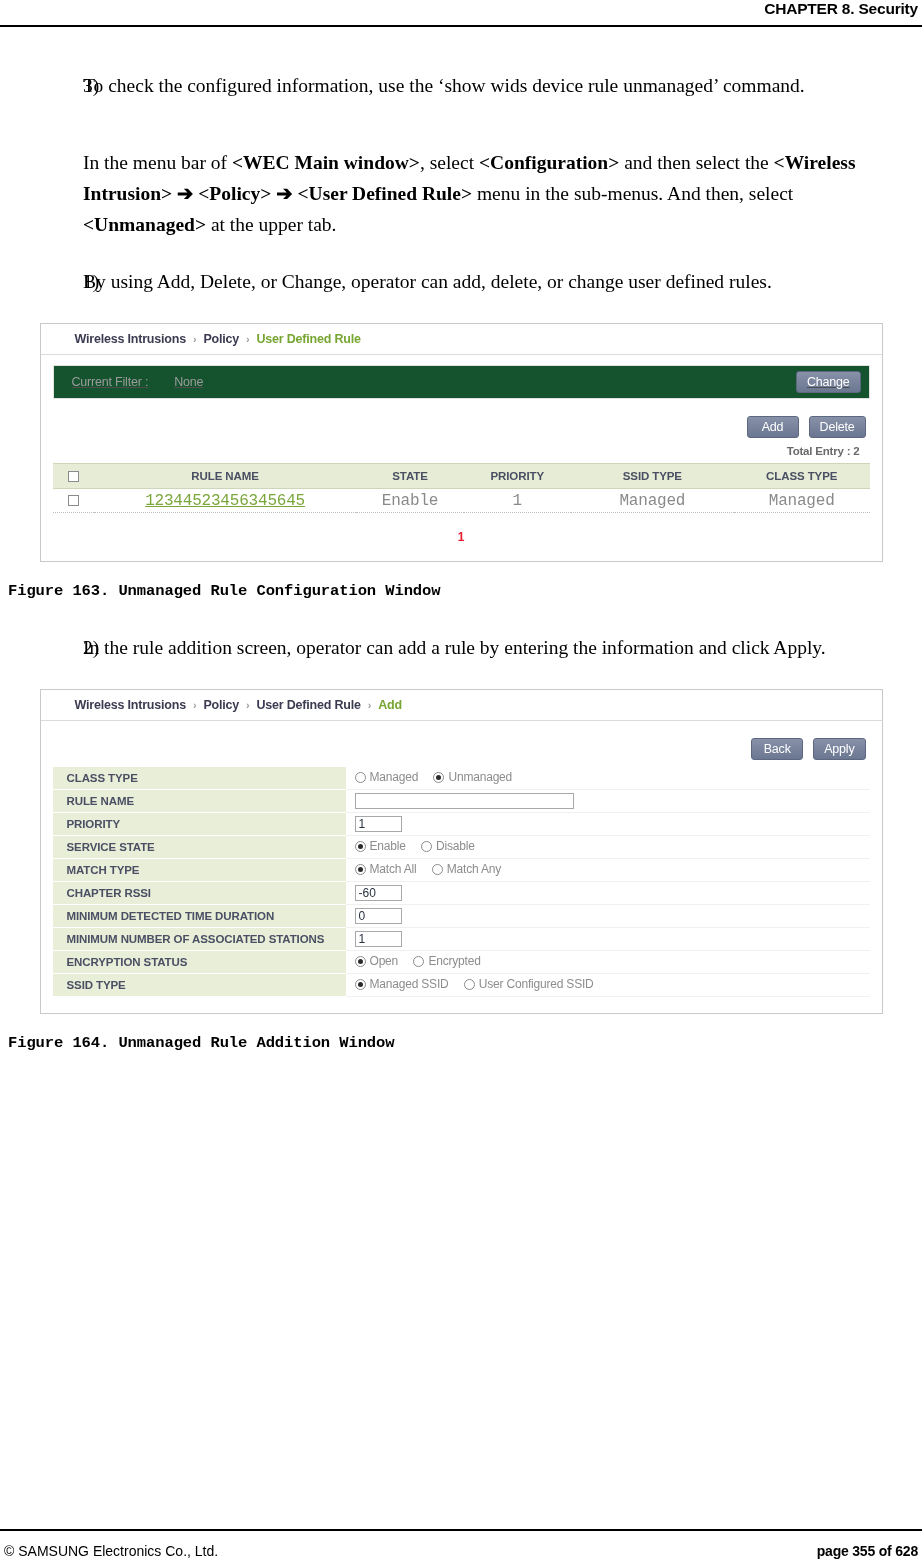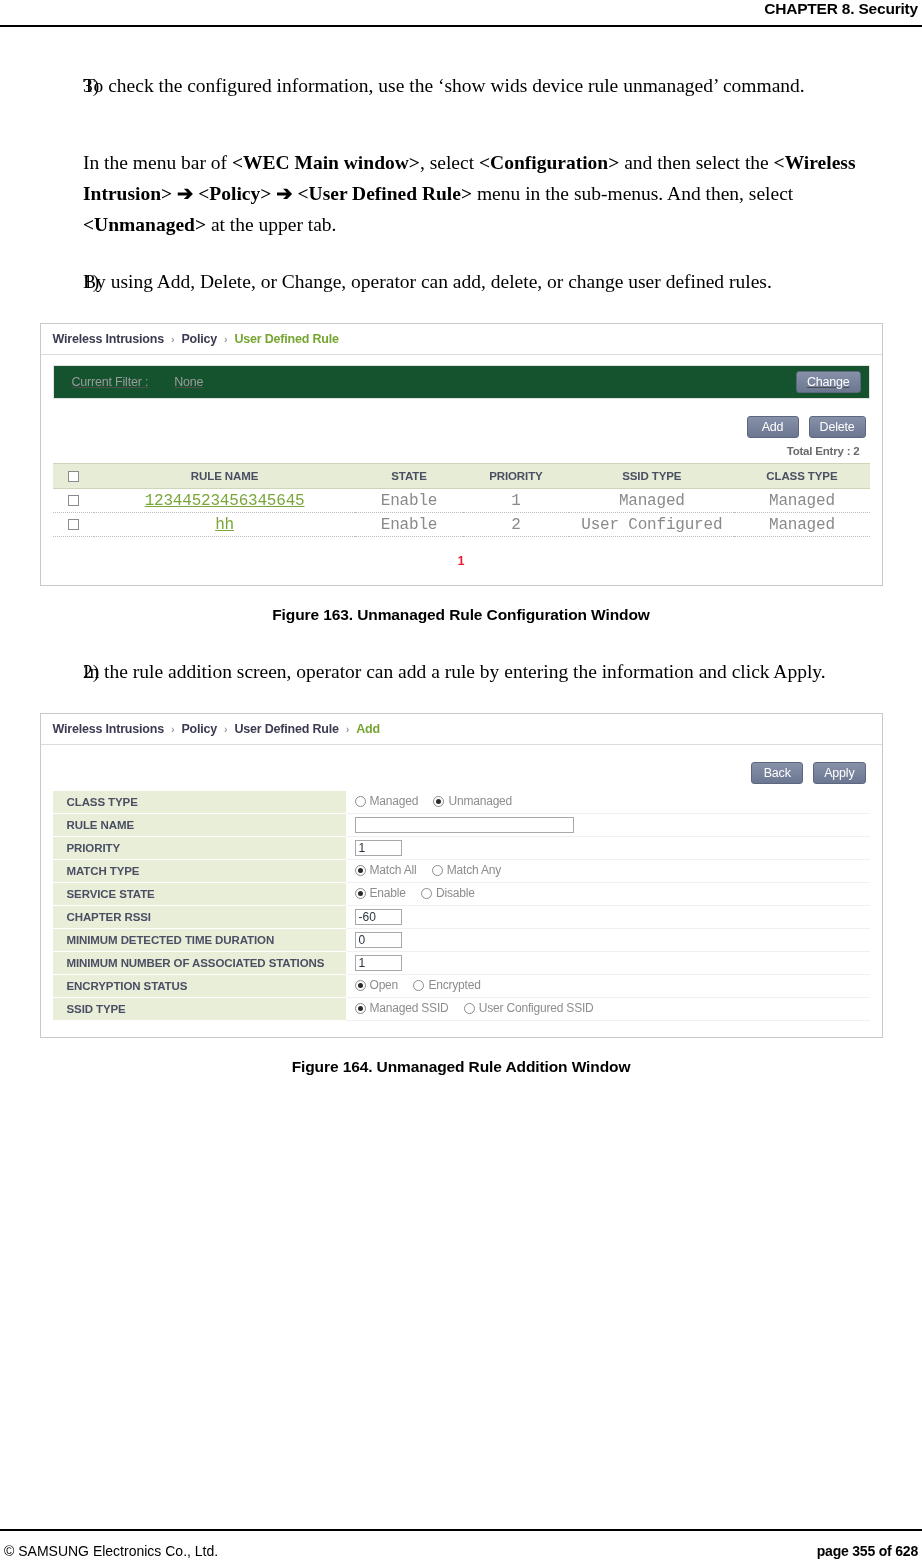--- a/index.html
+++ b/index.html
@@ -87,44 +87,44 @@
   p.para b { font-weight: bold; }
 
   .spacer-14 { height: 14px; }
   .spacer-20 { height: 20px; }
   .spacer-26 { height: 26px; }
   .spacer-32 { height: 32px; }
   .spacer-40 { height: 40px; }
 
   
   .fig-caption {
-    font-family: Liberation Sans, sans-serif;
+    font-family: Liberation Mono, monospace;
     font-weight: bold;
     font-size: 15.5px;
-    text-align: center;
+    text-align: left;
     letter-spacing: -0.1px;
     color: #000;
   }
 
   
   .ui-shot {
     margin: 0 auto;
     width: 843px;
     border: 1px solid #c9c9c9;
     background: #ffffff;
     box-sizing: border-box;
     font-family: "Liberation Sans", sans-serif;
     color: #4d4d4d;
   }
 
   .ui-breadcrumb {
     height: 30px;
     display: flex;
     align-items: center;
-    padding-left: 12px;
+    padding-left: 34px;
     font-size: 12.5px;
     font-weight: bold;
     color: #3b3b52;
     border-bottom: 1px solid #dcdcdc;
     letter-spacing: -0.2px;
   }
   .ui-breadcrumb .crumb { color: #3b3b52; }
   .ui-breadcrumb .crumb.active { color: #76a531; }
   .ui-breadcrumb .sep {
     color: #9aa0a6;
@@ -417,32 +417,20 @@
             <span class="chk"></span>
           </td>
           <td class="rule-name">
             <a>12344523456345645</a>
           </td>
           <td>Enable</td>
           <td>1</td>
           <td>Managed</td>
           <td>Managed</td>
         </tr>
-        <tr>
-          <td>
-            <span class="chk"></span>
-          </td>
-          <td class="rule-name">
-            <a>hh</a>
-          </td>
-          <td>Enable</td>
-          <td>2</td>
-          <td>User Configured</td>
-          <td>Managed</td>
-        </tr>
       </tbody>
     </table>
 
     <div class="ui-pager">
       <span class="pg">1</span>
     </div>
   </div>
 
   <div class="spacer-20"></div>
 
@@ -499,43 +487,43 @@
         </tr>
 
         <tr>
           <td class="lbl">PRIORITY</td>
           <td class="val">
             <input class="tin small" type="text" value="1" style="">
           </td>
         </tr>
 
         <tr>
+          <td class="lbl">SERVICE STATE</td>
+          <td class="val">
+            <span class="radio-wrap">
+              <span class="radio on"></span>
+              <span>Enable</span>
+            </span>
+            <span class="radio-wrap">
+              <span class="radio"></span>
+              <span>Disable</span>
+            </span>
+          </td>
+        </tr>
+
+        <tr>
           <td class="lbl">MATCH TYPE</td>
           <td class="val">
             <span class="radio-wrap">
               <span class="radio on"></span>
               <span>Match All</span>
             </span>
             <span class="radio-wrap">
               <span class="radio"></span>
               <span>Match Any</span>
-            </span>
-          </td>
-        </tr>
-
-        <tr>
-          <td class="lbl">SERVICE STATE</td>
-          <td class="val">
-            <span class="radio-wrap">
-              <span class="radio on"></span>
-              <span>Enable</span>
-            </span>
-            <span class="radio-wrap">
-              <span class="radio"></span>
-              <span>Disable</span>
             </span>
           </td>
         </tr>
 
         <tr>
           <td class="lbl">CHAPTER RSSI</td>
           <td class="val">
             <input class="tin small" type="text" value="-60" style="">
           </td>
         </tr>

